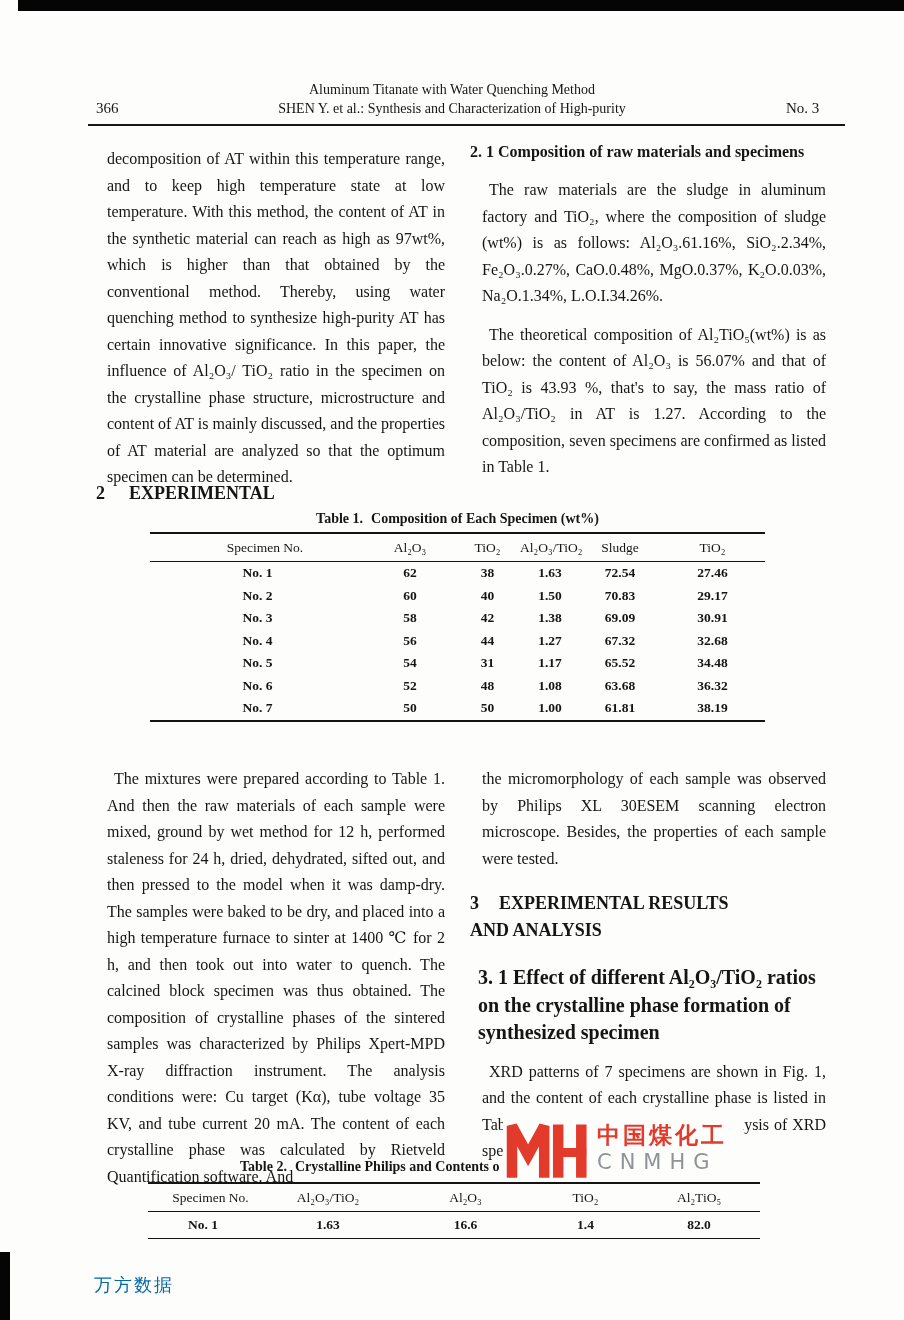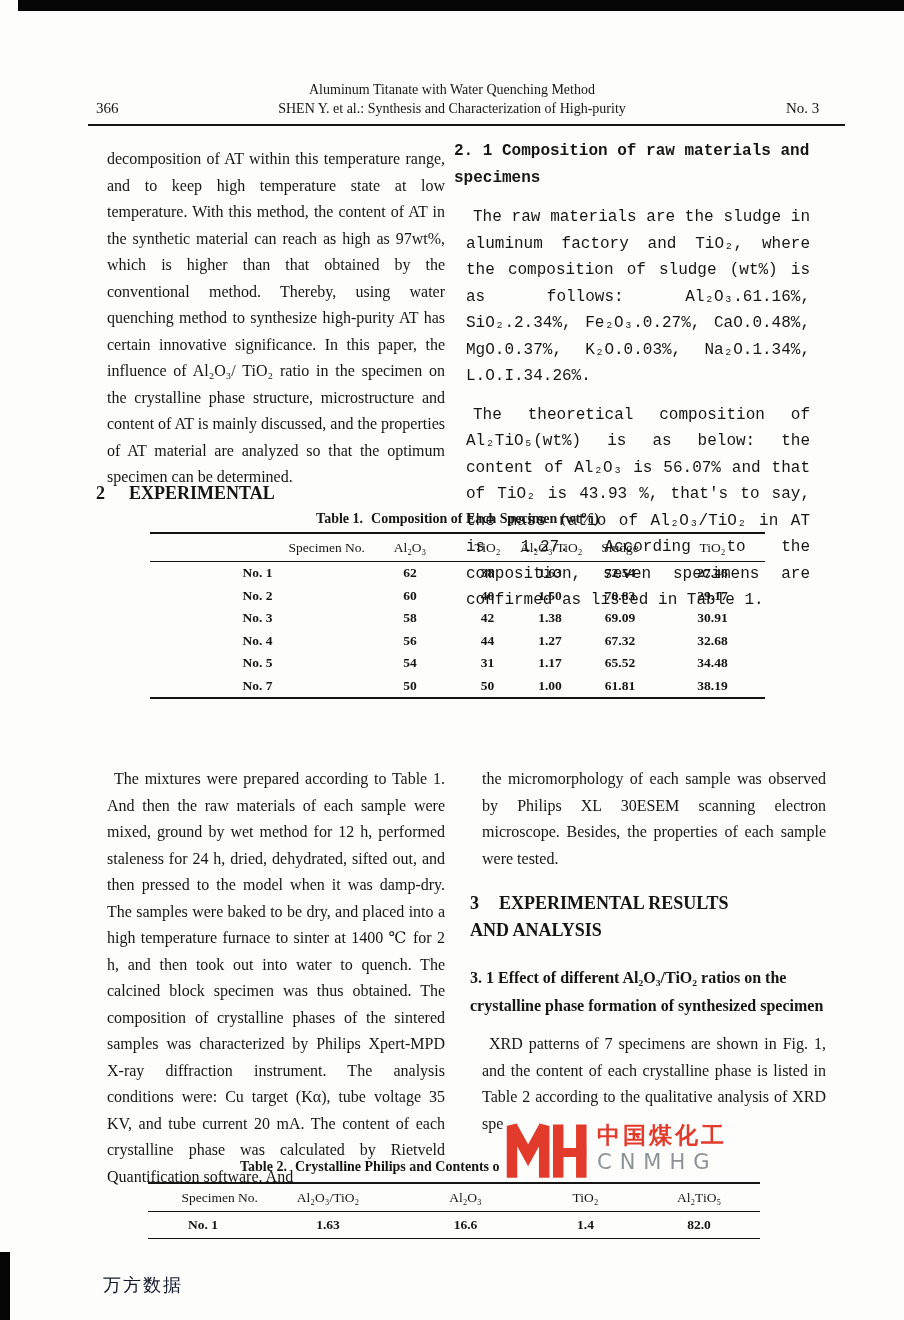--- a/index.html
+++ b/index.html
@@ -17,62 +17,62 @@
   .issue    { position:absolute; left:786px; top:100px; font-size:15px; }
   .running-title { position:absolute; left:202px; top:80px; width:500px; text-align:center;
                    font-size:14px; line-height:19px; }
   .header-rule { position:absolute; left:88px; top:124px; width:757px; height:2px; background:#161616; }
 
   
   .col { position:absolute; }
   .col p { margin:12px; font-size:16px; line-height:26.5px; text-align:justify; }
   .col p.indent { text-indent:7px; }
   .col-left-1  { left:95px;  top:134px; width:362px; }
-  .col-right-1 { left:454px; top:138px; width:368px;font-family:Liberation Mono, monospace; }
+  .col-right-1 { left:470px; top:138px; width:368px; }
   .col-left-2  { left:95px;  top:754px; width:362px; }
   .col-right-2 { left:470px; top:754px; width:368px; }
 
   .subhead { margin:0 0 5px 0; font-size:16px; font-weight:bold; line-height:27px; }
 
   .sec-heading { position:absolute; left:96px; top:483px; font-size:18px; font-weight:bold; }
   .sec-num { margin-right:24px; }
 
   .sec3 { margin:18px 0 0 0; font-size:18px; font-weight:bold; line-height:27px; }
   .sec3 .sec-num { margin-right:20px; }
-  .h31 { margin:20px 0 6px 0; font-size:16px; font-weight:bold; line-height:27.5px; }
+  .h31 { margin:20px 0 6px 8px; font-size:20px; font-weight:bold; line-height:27.5px; }
 
   
   .t-caption { position:absolute; font-size:14px; font-weight:bold; }
   .t-caption .cap-label { margin-right:8px; }
   .t1-caption { left:150px; top:511px; width:615px; text-align:center; }
   .t2-caption { left:240px; top:1159px; }
 
   .data-table { position:absolute; border-top:2px solid #141414; border-bottom:2px solid #141414;
                 font-size:13.5px; }
   .table1 { left:150px; top:532px; width:615px; }
   .table2 { left:148px; top:1182px; width:612px; border-bottom:1.5px solid #141414; }
 
   .t-head, .t-row { display:grid; align-items:center; }
   .table1 .t-head, .table1 .t-row { grid-template-columns:215px 90px 65px 60px 80px 105px; }
   .table2 .t-head, .table2 .t-row { grid-template-columns:110px 140px 135px 105px 122px; }
   .t-head { height:27px; border-bottom:1.5px solid #141414; }
   .table1 .t-row { height:22.5px; font-weight:bold; }
   .table2 .t-row { height:26px; font-weight:bold; }
   .t-head span, .t-row span { text-align:center; }
-  .t-head span:first-child { text-align:right; padding-left:6px;margin-left:9px; }
+  .t-head span:first-child { text-align:center; padding-left:6px;margin-left:9px; }
 
   
   .watermark { position:absolute; left:503px; top:1113px; width:240px; height:72px; background:#fdfdfc; }
   .wm-logo { position:absolute; left:2px; top:2px; width:84px; height:68px; }
   .wm-cn { position:absolute; left:94px; top:7px; font-size:23px; letter-spacing:3px;
            font-family:"DejaVu Sans","Liberation Sans",sans-serif; font-weight:bold; }
   .wm-en { position:absolute; left:94px; top:37px; font-size:21px; letter-spacing:8px;
            font-family:"DejaVu Sans","Liberation Sans",sans-serif; }
 
-  .wanfang { position:absolute; left:103px; top:1273px; font-size:18px; letter-spacing:2px; color:#0f172a;
+  .wanfang { position:absolute; left:94px; top:1273px; font-size:18px; letter-spacing:2px; color:#0369a1;
              font-family:"DejaVu Sans","Liberation Sans",sans-serif; }
 </style>
 </head>
 <body>
 
 <div class="page">
 
   <div class="scan-top"></div>
   <div class="scan-left"></div>
 
@@ -142,20 +142,28 @@
         <span>67.32</span>
         <span>32.68</span>
     </div>
     <div class="t-row">
       <span>No. 5</span>
         <span>54</span>
         <span>31</span>
         <span>1.17</span>
         <span>65.52</span>
         <span>34.48</span>
+    </div>
+    <div class="t-row">
+      <span>No. 6</span>
+        <span>52</span>
+        <span>48</span>
+        <span>1.08</span>
+        <span>63.68</span>
+        <span>36.32</span>
     </div>
     <div class="t-row">
       <span>No. 7</span>
         <span>50</span>
         <span>50</span>
         <span>1.00</span>
         <span>61.81</span>
         <span>38.19</span>
     </div>
   </div>

